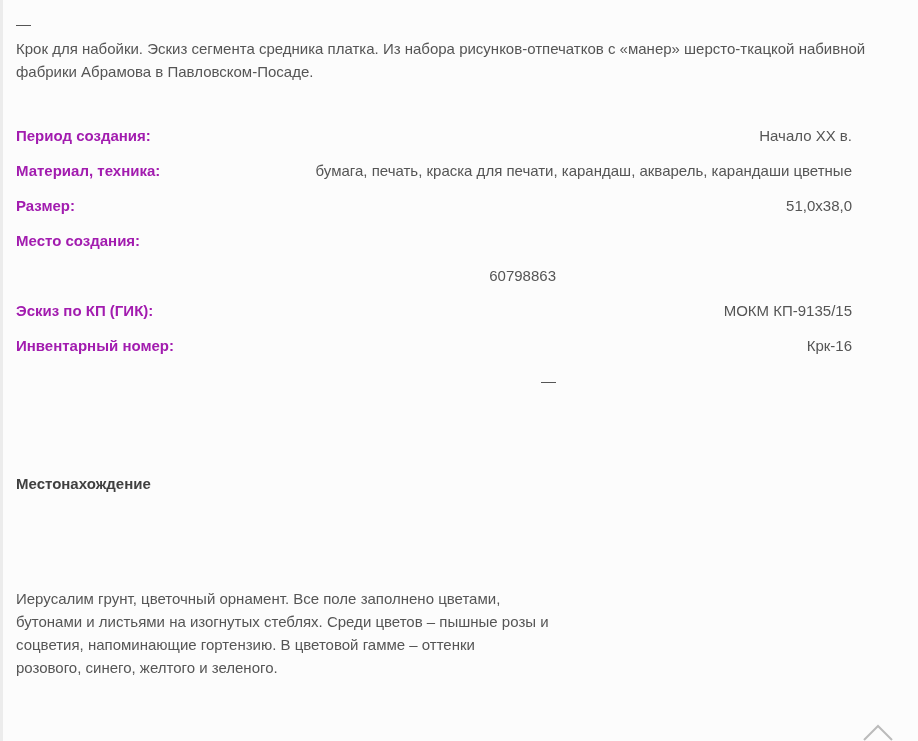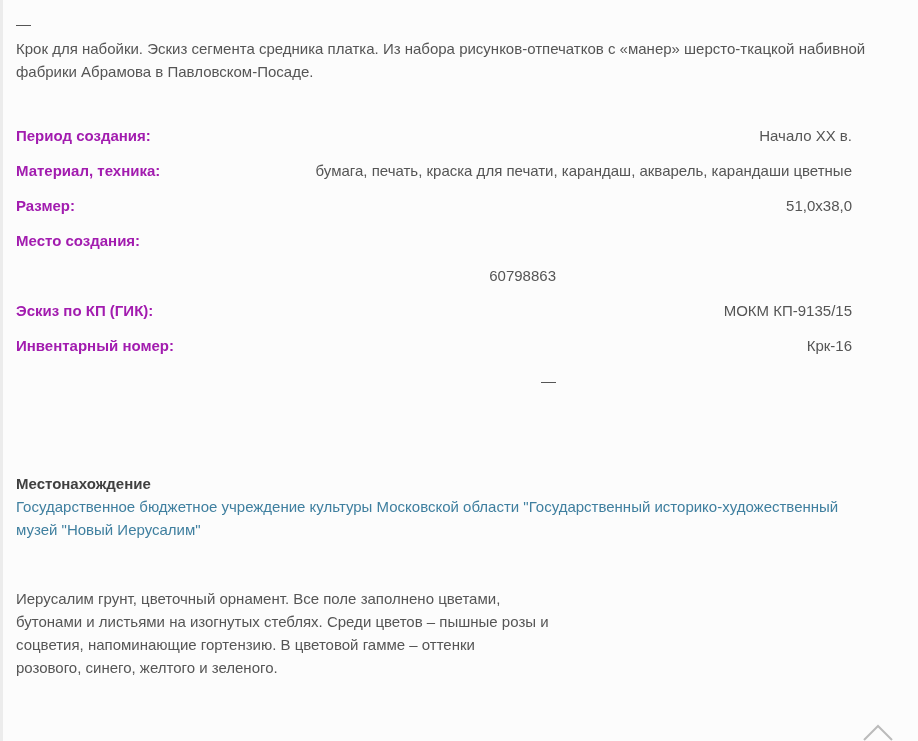--- a/index.html
+++ b/index.html
@@ -137,21 +137,20 @@
       <div class="prop-label">Инвентарный номер:</div>
       <div class="prop-value">Крк-16</div>
     </div>
     <div class="prop-row">
       <div class="prop-value">—</div>
     </div>
   </div>
 
   <div class="location">
     <div class="location-title">Местонахождение</div>
-    <a class="location-link" href="#">Государственное бюджетное учреждение культуры Московской области "Государственный историко-художественный музей "Новый Иерусалим"</a>
   </div>
 
   <div class="description">
     <div>Иерусалим грунт, цветочный орнамент. Все поле заполнено цветами,</div>
     <div>бутонами и листьями на изогнутых стеблях. Среди цветов – пышные розы и</div>
     <div>соцветия, напоминающие гортензию. В цветовой гамме – оттенки</div>
     <div>розового, синего, желтого и зеленого.</div>
   </div>
 </div>
 

